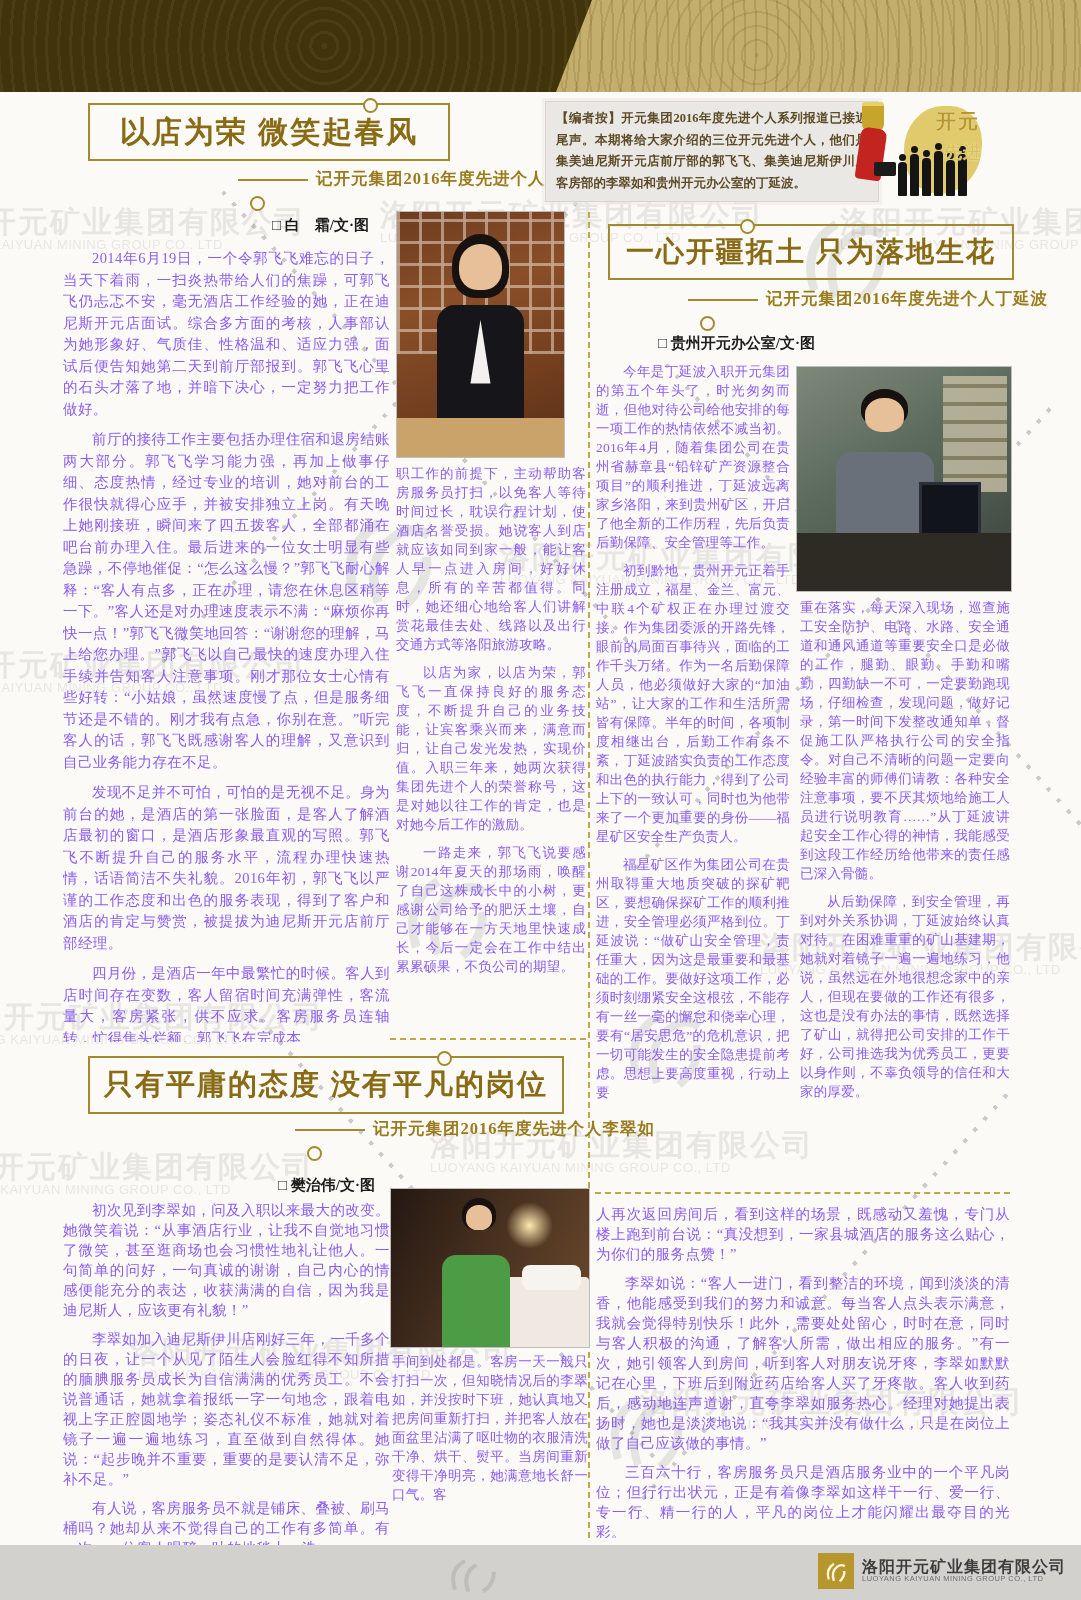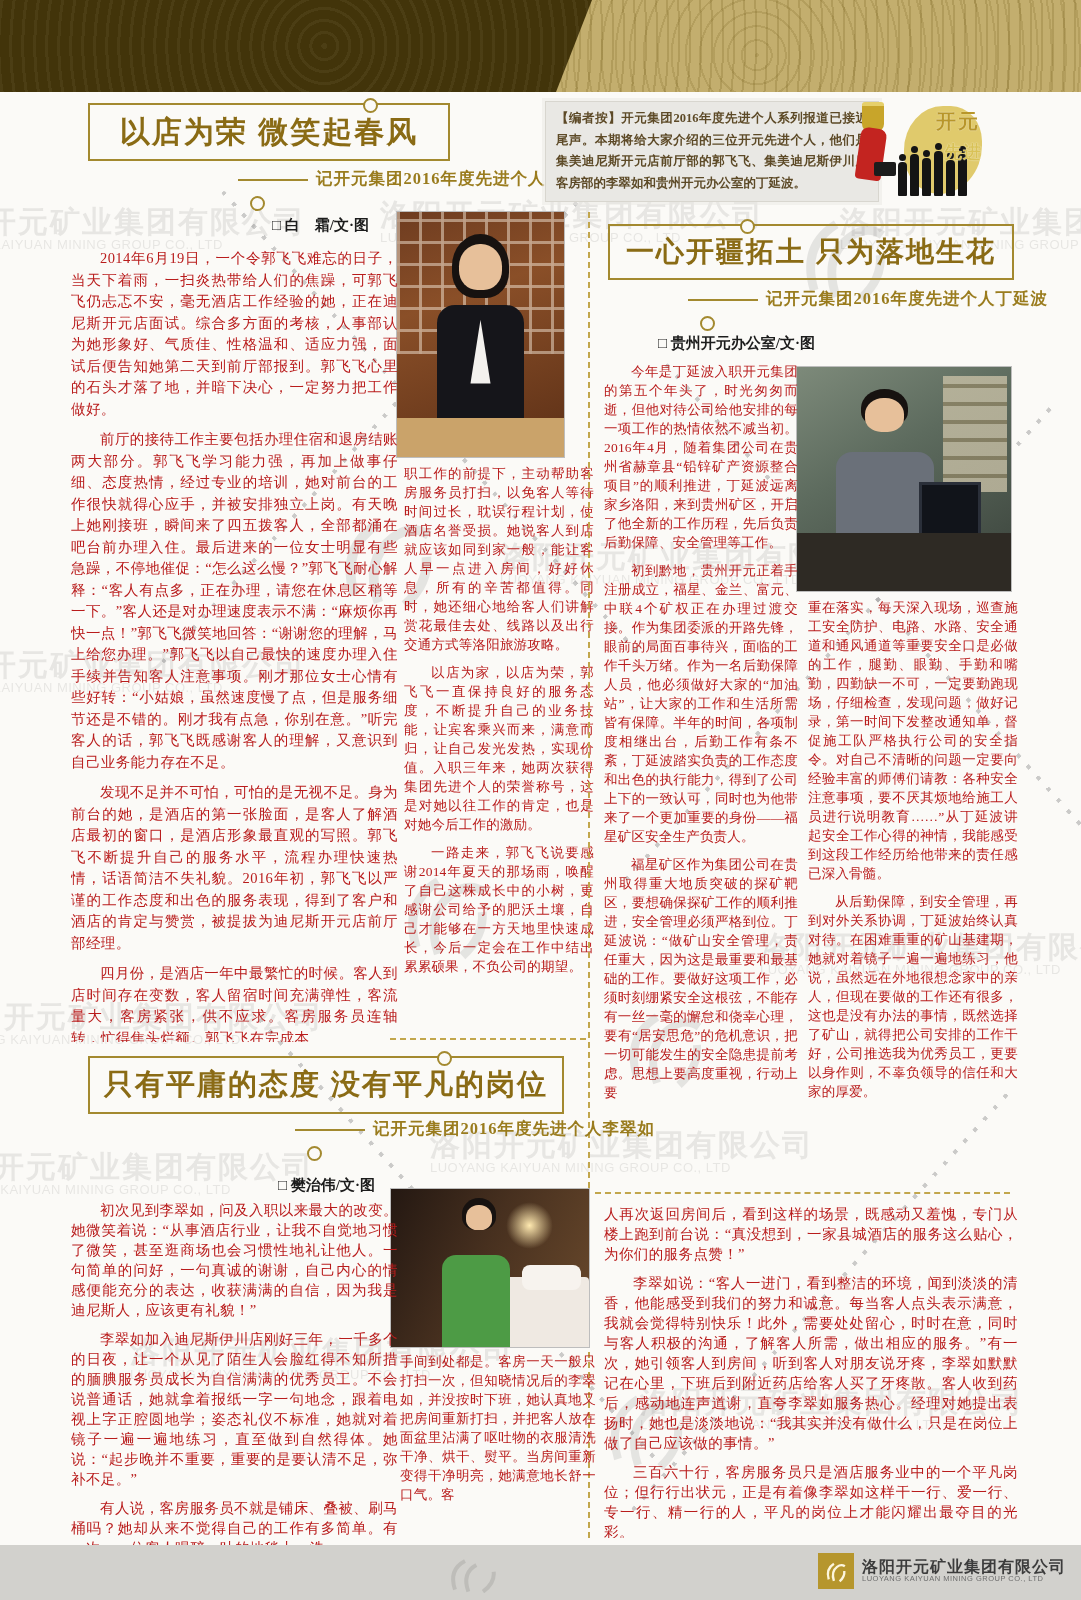--- a/index.html
+++ b/index.html
@@ -39,21 +39,21 @@
   .hbox h1{margin:0;color:#8a6b15;font-weight:bold;letter-spacing:2px;white-space:nowrap;
            font-family:"Liberation Sans","DejaVu Sans",sans-serif;}
   .ring{position:absolute;width:11px;height:11px;border:2px solid #a3892f;border-radius:50%;background:#fbfaf7;}
   .subt{position:absolute;color:#9a7c1e;font-weight:bold;font-size:16.5px;letter-spacing:1px;white-space:nowrap;
         font-family:"Liberation Serif",serif;}
   .subt .bar{display:inline-block;vertical-align:middle;width:70px;height:2px;background:#a3892f;margin-right:8px;}
   .byline{position:absolute;font-weight:bold;color:#1c1c1c;font-size:15px;white-space:nowrap;
           font-family:Liberation Serif, serif;}
 
   
-  .col{position:absolute;overflow:hidden;color:#b91c1c;text-align:justify;margin-left:8px;}
+  .col{position:absolute;overflow:hidden;color:#8b5cf6;text-align:justify;}
   .col p{margin:0 0 9px;text-indent:2em;}
   .col p.noindent{text-indent:0;}
   .wide{font-size:14.5px;line-height:21.5px;letter-spacing:.4px;}
   .narrow{font-size:13.5px;line-height:19px;letter-spacing:.2px;}
   .wide3{font-size:14.5px;line-height:20px;letter-spacing:.4px;}
 
   
   .vdash{position:absolute;border-left:2px dashed #c2a64c;}
   .hdash{position:absolute;border-top:2px dashed #c2a64c;}
 

